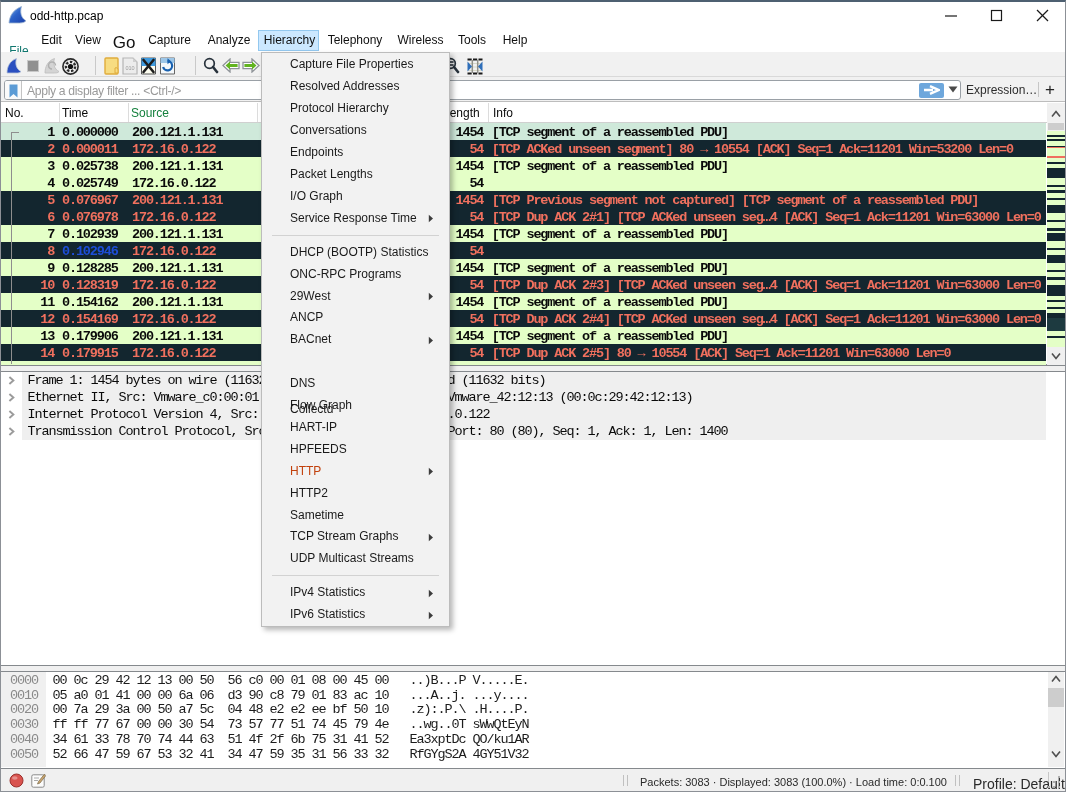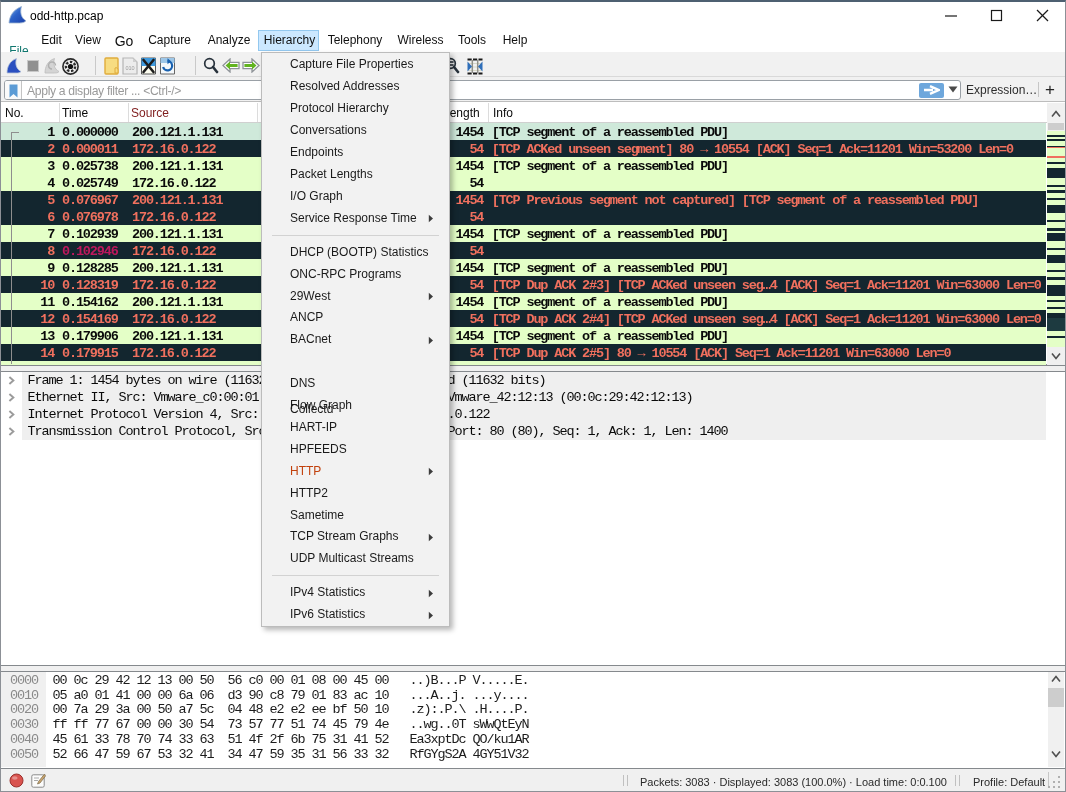--- a/index.html
+++ b/index.html
@@ -23,21 +23,21 @@
 <line x1="1" y1="8" x2="13" y2="8"></line>
 <rect x="47.5" y="2.5" width="10" height="10"></rect>
 <line x1="93" y1="2" x2="104" y2="13"></line>
       <line x1="104" y1="2" x2="93" y2="13"></line>
 </g>
   </svg>
 <div class="abs" style="left:258px;top:29.5px;width:60.5px;height:21px;background:#cce8ff;border:1px solid #93c8ef;"></div>
 <div class="abs" style="left:19px;top:44px;transform:translateX(-50%);font-size:12px;color:#0f766e;">File</div>
 <div class="abs" style="left:51.5px;top:33px;transform:translateX(-50%);font-size:12px;color:#101010;">Edit</div>
 <div class="abs" style="left:88px;top:33px;transform:translateX(-50%);font-size:12px;color:#101010;">View</div>
-<div class="abs" style="left:124px;top:33px;transform:translateX(-50%);font-size:14px;color:#101010;">Go</div>
+<div class="abs" style="left:124px;top:33px;transform:translateX(-50%);font-size:17px;color:#101010;">Go</div>
 <div class="abs" style="left:169.5px;top:33px;transform:translateX(-50%);font-size:12px;color:#101010;">Capture</div>
 <div class="abs" style="left:229px;top:33px;transform:translateX(-50%);font-size:12px;color:#101010;">Analyze</div>
 <div class="abs" style="left:289.5px;top:33px;transform:translateX(-50%);font-size:12px;color:#101010;">Hierarchy</div>
 <div class="abs" style="left:355px;top:33px;transform:translateX(-50%);font-size:12px;color:#101010;">Telephony</div>
 <div class="abs" style="left:420.5px;top:33px;transform:translateX(-50%);font-size:12px;color:#101010;">Wireless</div>
 <div class="abs" style="left:472px;top:33px;transform:translateX(-50%);font-size:12px;color:#101010;">Tools</div>
 <div class="abs" style="left:515px;top:33px;transform:translateX(-50%);font-size:12px;color:#101010;">Help</div>
 <div class="abs" style="left:1px;top:52px;width:1064px;height:25px;background:#f1f1f1;border-bottom:1px solid #d9d9d9;"></div>
 <svg class="abs" style="left:6px;top:58px;" width="16" height="16" viewBox="0 0 16 16">
 <path d="M1 15 C1 9 3.5 3 10.5 0.5 C9 5.5 10 11 15 13.5 C14 15 12 15 10.5 15 Z" fill="#2a4fc0" stroke="#b8c4d8" stroke-width="0.8"></path>
@@ -125,21 +125,21 @@
   </svg>
 <svg class="abs" style="left:948px;top:86px;" width="10" height="7" viewBox="0 0 10 7">
     <path d="M0.5 0.5 h9 l-4.5 6 z" fill="#4a4a4a"></path>
   </svg>
 <div class="abs" style="left:966px;top:83px;font-size:12px;color:#2d2d2d;">Expression…</div>
 <div class="abs" style="left:1038px;top:82px;width:1px;height:15px;background:#c6c6c6;"></div>
 <div class="abs" style="left:1045px;top:80px;font-size:17px;color:#222;font-weight:400;">+</div>
 <div class="abs" style="left:1px;top:102px;width:1064px;height:263px;background:#fff;border-bottom:1px solid #8f959a;"></div>
 <div class="abs" style="left:5px;top:106px;font-size:12px;color:#0a0a0a;">No.</div>
 <div class="abs" style="left:62px;top:106px;font-size:12px;color:#0a0a0a;">Time</div>
-<div class="abs" style="left:131px;top:106px;font-size:12px;color:#7f1d1d;">Source</div>
+<div class="abs" style="left:131px;top:106px;font-size:12px;color:#15803d;">Source</div>
 <div class="abs" style="left:261px;top:106px;font-size:12px;color:#0a0a0a;">Destination</div>
 <div class="abs" style="left:349px;top:106px;font-size:12px;color:#0a0a0a;">Protocol</div>
 <div class="abs" style="left:443px;top:106px;font-size:12px;color:#0a0a0a;">Length</div>
 <div class="abs" style="left:493px;top:106px;font-size:12px;color:#0a0a0a;">Info</div>
 <div class="abs" style="left:58.5px;top:103px;width:1px;height:19px;background:#dcdcdc;"></div>
 <div class="abs" style="left:127.5px;top:103px;width:1px;height:19px;background:#dcdcdc;"></div>
 <div class="abs" style="left:256.5px;top:103px;width:1px;height:19px;background:#dcdcdc;"></div>
 <div class="abs" style="left:344.5px;top:103px;width:1px;height:19px;background:#dcdcdc;"></div>
 <div class="abs" style="left:419.5px;top:103px;width:1px;height:19px;background:#dcdcdc;"></div>
 <div class="abs" style="left:487.5px;top:103px;width:1px;height:19px;background:#dcdcdc;"></div>
@@ -172,29 +172,30 @@
 <div class="abs mono" style="left:0;top:69.8px;width:54.2px;text-align:right;color:#f0705e;">5</div>
 <div class="abs mono" style="left:62px;top:69.8px;color:#f0705e;">0.076967</div>
 <div class="abs mono" style="left:132px;top:69.8px;color:#f0705e;">200.121.1.131</div>
 <div class="abs mono" style="left:429px;top:69.8px;width:54.3px;text-align:right;color:#f0705e;">1454</div>
 <div class="abs mono" style="left:491.7px;top:69.8px;color:#f0705e;">[TCP Previous segment not captured] [TCP segment of a reassembled PDU]</div>
 <div class="abs" style="left:1px;top:85px;width:1046px;height:17px;background:#13262f;"></div>
 <div class="abs mono" style="left:0;top:86.8px;width:54.2px;text-align:right;color:#f0705e;">6</div>
 <div class="abs mono" style="left:62px;top:86.8px;color:#f0705e;">0.076978</div>
 <div class="abs mono" style="left:132px;top:86.8px;color:#f0705e;">172.16.0.122</div>
 <div class="abs mono" style="left:429px;top:86.8px;width:54.3px;text-align:right;color:#f0705e;">54</div>
+<div class="abs mono" style="left:491.7px;top:86.8px;color:#f0705e;">[TCP Dup ACK 2#1] [TCP ACKed unseen seg…4 [ACK] Seq=1 Ack=11201 Win=63000 Len=0</div>
 <div class="abs" style="left:1px;top:102px;width:1046px;height:17px;background:#e4ffc7;"></div>
 <div class="abs mono" style="left:0;top:103.8px;width:54.2px;text-align:right;color:#0a0a0a;">7</div>
 <div class="abs mono" style="left:62px;top:103.8px;color:#0a0a0a;">0.102939</div>
 <div class="abs mono" style="left:132px;top:103.8px;color:#0a0a0a;">200.121.1.131</div>
 <div class="abs mono" style="left:429px;top:103.8px;width:54.3px;text-align:right;color:#0a0a0a;">1454</div>
 <div class="abs mono" style="left:491.7px;top:103.8px;color:#0a0a0a;">[TCP segment of a reassembled PDU]</div>
 <div class="abs" style="left:1px;top:119px;width:1046px;height:17px;background:#13262f;"></div>
 <div class="abs mono" style="left:0;top:120.8px;width:54.2px;text-align:right;color:#f0705e;">8</div>
-<div class="abs mono" style="left:62px;top:120.8px;color:#be185d;">0.102946</div>
+<div class="abs mono" style="left:62px;top:120.8px;color:#1d4ed8;">0.102946</div>
 <div class="abs mono" style="left:132px;top:120.8px;color:#f0705e;">172.16.0.122</div>
 <div class="abs mono" style="left:429px;top:120.8px;width:54.3px;text-align:right;color:#f0705e;">54</div>
 <div class="abs" style="left:1px;top:136px;width:1046px;height:17px;background:#e4ffc7;"></div>
 <div class="abs mono" style="left:0;top:137.8px;width:54.2px;text-align:right;color:#0a0a0a;">9</div>
 <div class="abs mono" style="left:62px;top:137.8px;color:#0a0a0a;">0.128285</div>
 <div class="abs mono" style="left:132px;top:137.8px;color:#0a0a0a;">200.121.1.131</div>
 <div class="abs mono" style="left:429px;top:137.8px;width:54.3px;text-align:right;color:#0a0a0a;">1454</div>
 <div class="abs mono" style="left:491.7px;top:137.8px;color:#0a0a0a;">[TCP segment of a reassembled PDU]</div>
 <div class="abs" style="left:1px;top:153px;width:1046px;height:17px;background:#13262f;"></div>
 <div class="abs mono" style="left:0;top:154.8px;width:54.2px;text-align:right;color:#f0705e;">10</div>
@@ -265,21 +266,21 @@
 <div class="abs" style="left:1px;top:672.4px;width:45px;height:95.1px;background:#f0f0f0;"></div>
 <div class="abs mono2" style="left:10px;top:673px;color:#8a8a8a;">0000</div>
 <div class="abs mono2" style="left:52.5px;top:673px;color:#1c1c1c;">00 0c 29 42 12 13 00 50  56 c0 00 01 08 00 45 00   ..)B...P V.....E.</div>
 <div class="abs mono2" style="left:10px;top:687.7px;color:#8a8a8a;">0010</div>
 <div class="abs mono2" style="left:52.5px;top:687.7px;color:#1c1c1c;">05 a0 01 41 00 00 6a 06  d3 90 c8 79 01 83 ac 10   ...A..j. ...y....</div>
 <div class="abs mono2" style="left:10px;top:702.4000000000001px;color:#8a8a8a;">0020</div>
 <div class="abs mono2" style="left:52.5px;top:702.4000000000001px;color:#1c1c1c;">00 7a 29 3a 00 50 a7 5c  04 48 e2 e2 ee bf 50 10   .z):.P.\ .H....P.</div>
 <div class="abs mono2" style="left:10px;top:717.1000000000001px;color:#8a8a8a;">0030</div>
 <div class="abs mono2" style="left:52.5px;top:717.1000000000001px;color:#1c1c1c;">ff ff 77 67 00 00 30 54  73 57 77 51 74 45 79 4e   ..wg..0T sWwQtEyN</div>
 <div class="abs mono2" style="left:10px;top:731.8000000000002px;color:#8a8a8a;">0040</div>
-<div class="abs mono2" style="left:52.5px;top:731.8000000000002px;color:#1c1c1c;">45 61 33 78 70 74 33 63  51 4f 2f 6b 75 31 41 52   Ea3xptDc QO/ku1AR</div>
+<div class="abs mono2" style="left:52.5px;top:731.8000000000002px;color:#1c1c1c;">34 61 33 78 70 74 44 63  51 4f 2f 6b 75 31 41 52   Ea3xptDc QO/ku1AR</div>
 <div class="abs mono2" style="left:10px;top:746.5000000000002px;color:#8a8a8a;">0050</div>
 <div class="abs mono2" style="left:52.5px;top:746.5000000000002px;color:#1c1c1c;">52 66 47 59 67 53 32 41  34 47 59 35 31 56 33 32   RfGYgS2A 4GY51V32</div>
 <div class="abs" style="left:1047.5px;top:672.4px;width:16.5px;height:95.1px;background:#f0f0f0;"></div>
 <svg class="abs" style="left:1051px;top:675px;" width="10" height="8" viewBox="0 0 10 8">
     <path d="M1 6.5 L5 1.5 L9 6.5" fill="none" stroke="#505050" stroke-width="1.6"></path>
   </svg>
 <div class="abs" style="left:1048px;top:688px;width:15.5px;height:19px;background:#cdcdcd;"></div>
 <svg class="abs" style="left:1051px;top:750px;" width="10" height="8" viewBox="0 0 10 8">
     <path d="M1 1.5 L5 6.5 L9 1.5" fill="none" stroke="#505050" stroke-width="1.6"></path>
   </svg>
@@ -293,21 +294,21 @@
 <rect x="0.8" y="1.8" width="12.4" height="12.4" rx="1.5" fill="#fcfcfc" stroke="#8a8a8a" stroke-width="1"></rect>
 <line x1="3" y1="5" x2="8" y2="5" stroke="#aaa" stroke-width="1"></line>
 <line x1="3" y1="7.5" x2="7" y2="7.5" stroke="#aaa" stroke-width="1"></line>
 <path d="M13.5 1 L7.5 8.5 L6.5 11 L9 10 L14.5 3 z" fill="#caa56e" stroke="#7a6a4a" stroke-width="0.7"></path>
   </svg>
 <div class="abs" style="left:623px;top:775px;width:1px;height:11px;background:#c0c0c0;"></div>
 <div class="abs" style="left:627px;top:775px;width:1px;height:11px;background:#c0c0c0;"></div>
 <div class="abs" style="left:640px;top:776px;font-size:11px;color:#2a2a2a;white-space:nowrap;">Packets: 3083 · Displayed: 3083 (100.0%) · Load time: 0:0.100</div>
 <div class="abs" style="left:955px;top:775px;width:1px;height:11px;background:#c0c0c0;"></div>
 <div class="abs" style="left:959px;top:775px;width:1px;height:11px;background:#c0c0c0;"></div>
-<div class="abs" style="left:973px;top:776px;font-size:11px;color:#2a2a2a;text-align:center;">Profile: Default</div>
+<div class="abs" style="left:973px;top:776px;font-size:14px;color:#2a2a2a;text-align:center;">Profile: Default</div>
 <div class="abs" style="left:1058px;top:786px;width:2px;height:2px;background:#b0b0b0;"></div>
 <div class="abs" style="left:1058px;top:781px;width:2px;height:2px;background:#b0b0b0;"></div>
 <div class="abs" style="left:1053px;top:786px;width:2px;height:2px;background:#b0b0b0;"></div>
 <div class="abs" style="left:1058px;top:776px;width:2px;height:2px;background:#b0b0b0;"></div>
 <div class="abs" style="left:1053px;top:781px;width:2px;height:2px;background:#b0b0b0;"></div>
 <div class="abs" style="left:1048px;top:786px;width:2px;height:2px;background:#b0b0b0;"></div>
 <div class="abs" style="left:261px;top:51.5px;width:188.5px;height:575px;background:#f2f2f2;border:1px solid #bcbcbc;box-shadow:3px 3px 5px rgba(0,0,0,0.28);z-index:100;"></div>
 <div class="abs" style="left:290px;top:57.4px;font-size:12px;color:#1a1a1a;z-index:101;">Capture File Properties</div>
 <div class="abs" style="left:290px;top:79.3px;font-size:12px;color:#1a1a1a;z-index:101;">Resolved Addresses</div>
 <div class="abs" style="left:290px;top:101.19999999999999px;font-size:12px;color:#1a1a1a;z-index:101;">Protocol Hierarchy</div>

